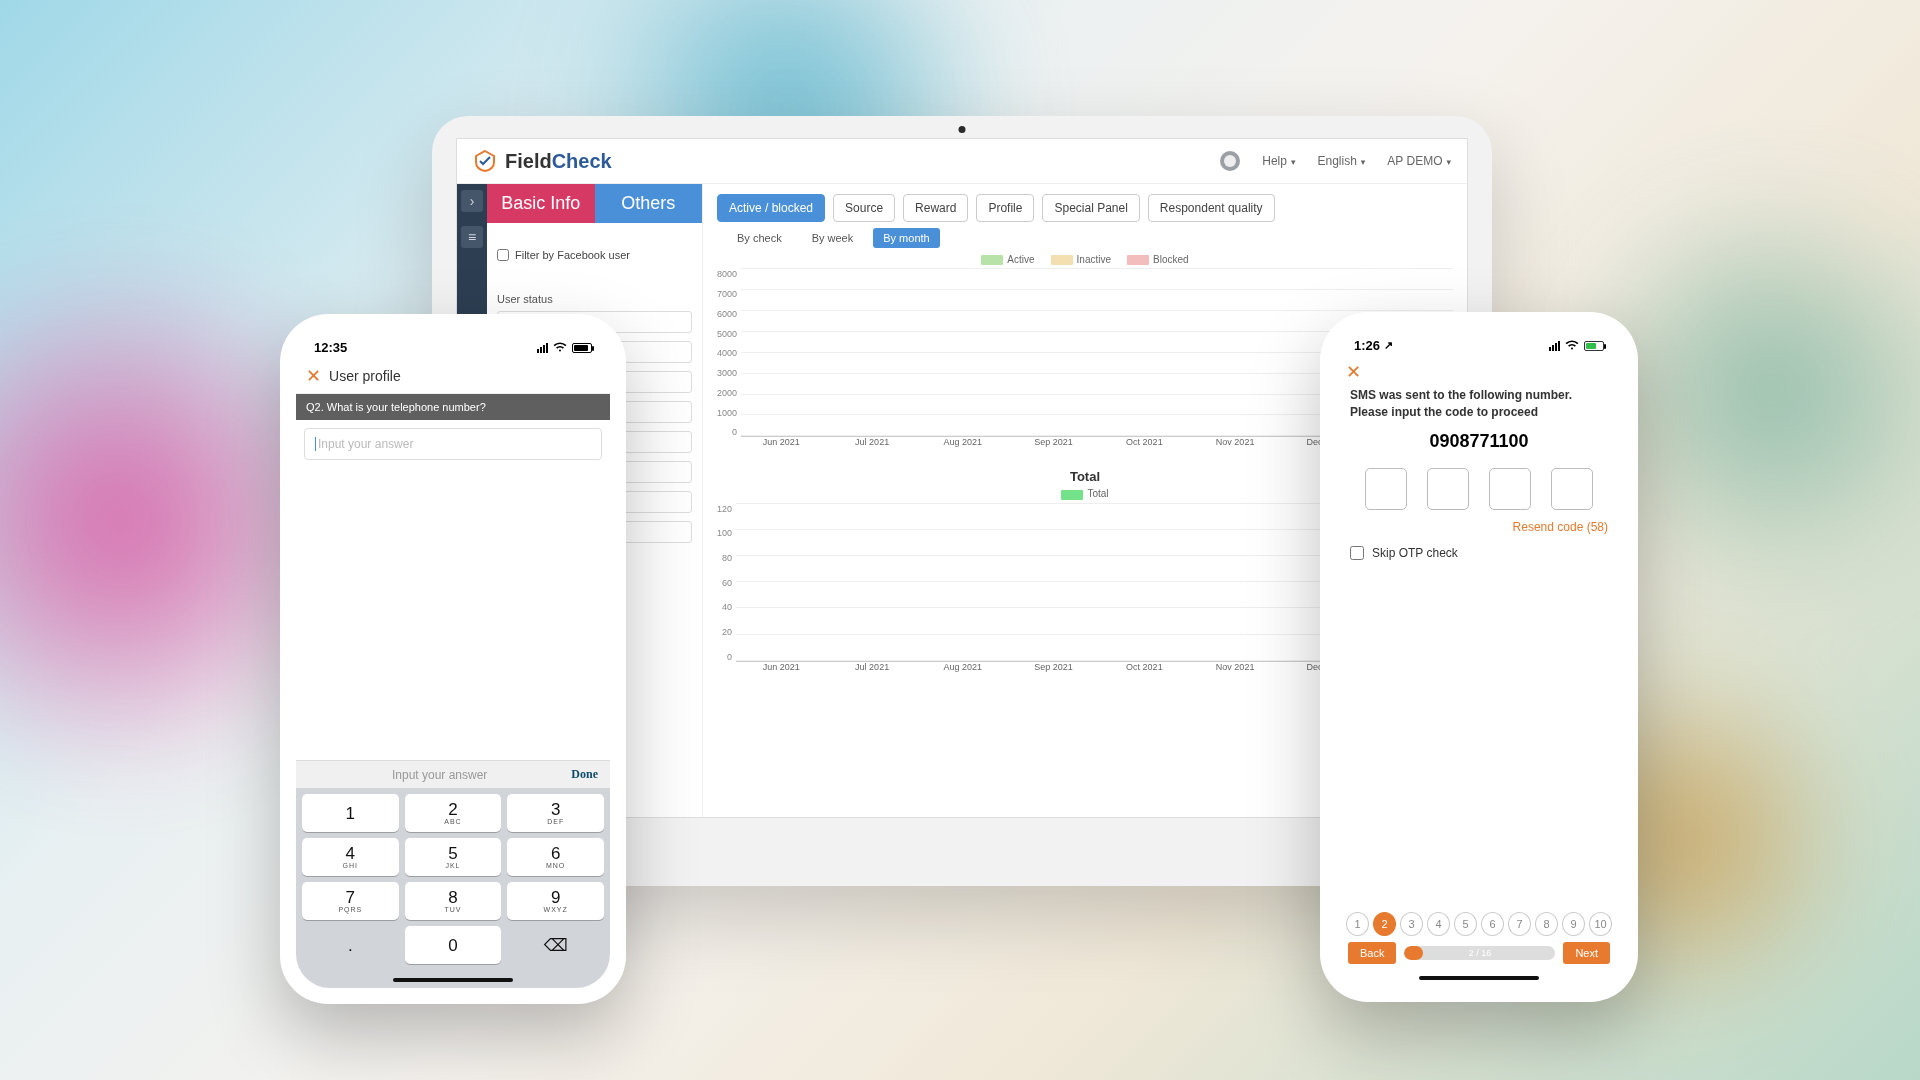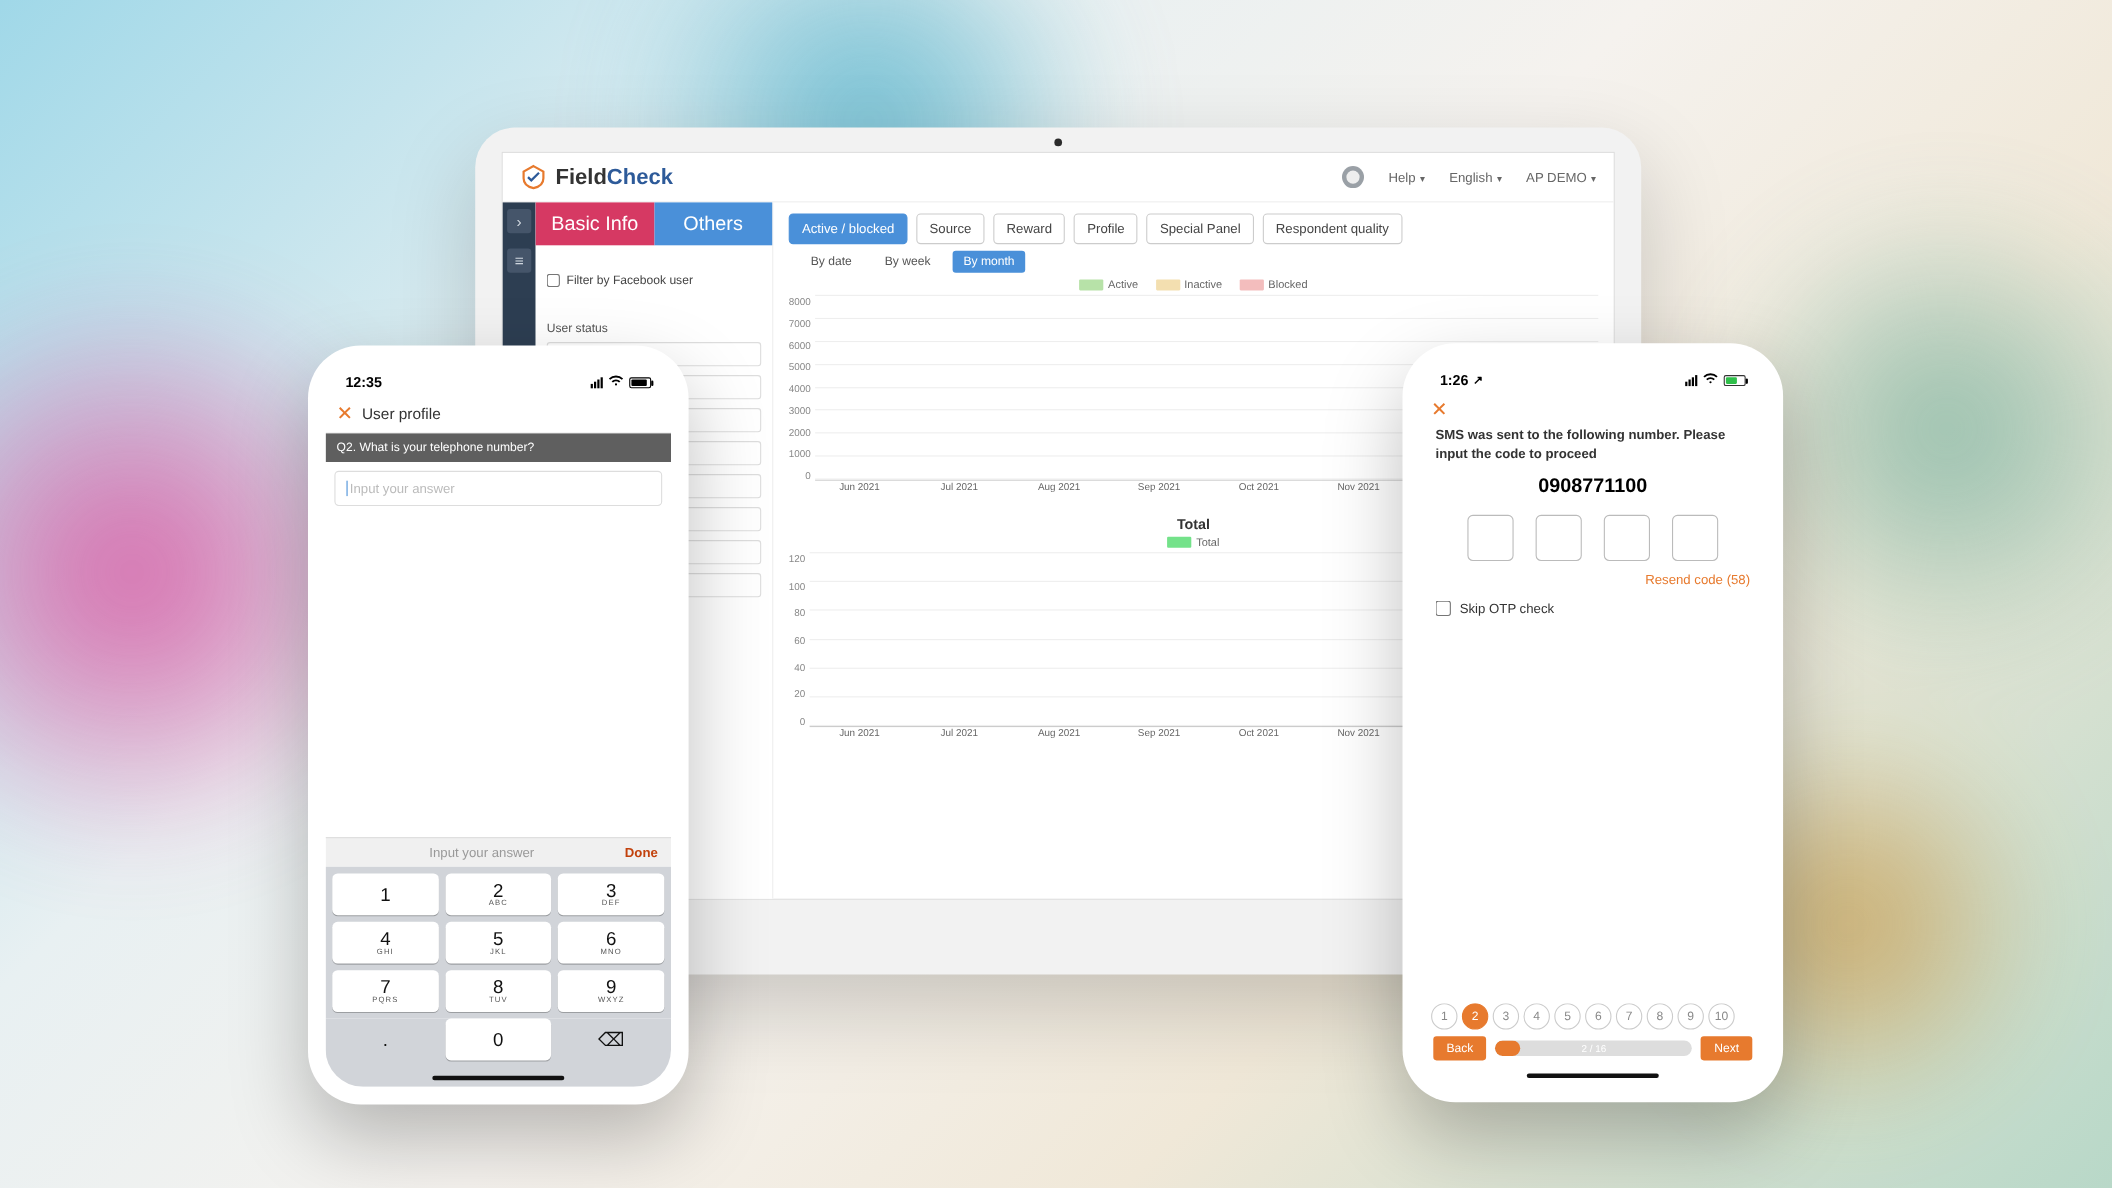--- a/index.html
+++ b/index.html
@@ -80,30 +80,30 @@
 .batt .fill{position:absolute;left:1px;top:1px;bottom:1px;background:#000;border-radius:1px;}
 
 .upf-head { display:flex; align-items:center; gap:8px; padding: 6px 10px; border-bottom:1px solid #eee; }
 .close-x { color:#e77a2e; font-size:18px; font-weight:300; }
 .upf-title { font-size:14px; color:#333; }
 .q-bar { background:#5f5f5f; color:#fff; font-size:11px; padding:7px 10px; }
 .answer-input { margin:8px; background:#fff; border:1px solid #ddd; border-radius:4px; padding:8px 10px; font-size:12px; color:#bbb; display:flex; align-items:center; }
 .cursor-bar { display:inline-block; width:1px; height:14px; background:#4a90d9; margin-right:2px; }
 
 .kb-topbar { display:flex; justify-content:space-between; align-items:center; padding:6px 12px; font-size:12px; border-top:1px solid #ddd; background:#f0f0f0; color:#999; }
-.kb-done { color:#c2410c; font-weight:600; }
+.kb-done { color:#0c4a6e; font-weight:600;font-family:Liberation Serif, serif; }
 .keypad { background:#d1d4d9; padding:6px; display:grid; grid-template-columns:repeat(3,1fr); gap:6px; }
 .key { background:#fff; border-radius:5px; height:38px; display:flex; flex-direction:column; align-items:center; justify-content:center; box-shadow:0 1px 0 rgba(0,0,0,0.25); }
 .key.alt { background:transparent; box-shadow:none; }
 .key .num { font-size:17px; font-weight:500; color:#111; line-height:1; }
 .key .sub { font-size:7px; letter-spacing:1px; color:#555; }
 .home-ind { width:120px; height:4px; background:#111; border-radius:3px; margin:8px auto 6px; }
 
 
-.phoneR { left: 1275px; top: 312px; width: 346px; height: 690px; }
+.phoneR { left: 1320px; top: 312px; width: 318px; height: 690px; }
 .otp-close { padding: 4px 10px; }
 .otp-msg { font-size:12px; color:#333; padding: 0 14px; line-height:1.4; font-weight:600; }
 .otp-num { font-size:18px; font-weight:800; text-align:center; margin: 10px 0; }
 .otp-boxes { display:flex; gap:20px; justify-content:center; margin: 6px 0 10px; }
 .otp-box { width:42px; height:42px; border:1px solid #bbb; border-radius:5px; }
 .resend { text-align:right; font-size:12px; color:#e77a2e; padding: 0 14px; }
 .skip-row { display:flex; align-items:center; gap:8px; padding:12px 14px; font-size:12px; color:#333; }
 .skip-row input { width:14px; height:14px; }
 
 .stepper-bar { margin-top:auto; padding: 6px 6px 0; }
@@ -183,21 +183,21 @@
       <div class="mainpanel">
         <div class="tabbar">
           <div class="tb active">Active / blocked</div>
           <div class="tb">Source</div>
           <div class="tb">Reward</div>
           <div class="tb">Profile</div>
           <div class="tb">Special Panel</div>
           <div class="tb">Respondent quality</div>
         </div>
         <div class="subtabbar">
-          <div class="stb">By date</div>
+          <div class="stb">By check</div>
           <div class="stb">By week</div>
           <div class="stb active">By month</div>
         </div>
 
         <div class="chart-block">
           <div class="chart-legend" id="legend-0">
               <span><span class="leg-sw" style="background:#b7e2a8"></span>Active</span>
               <span><span class="leg-sw" style="background:#f3dfb0"></span>Inactive</span>
               <span><span class="leg-sw" style="background:#f3bdbd"></span>Blocked</span>
             </div>

